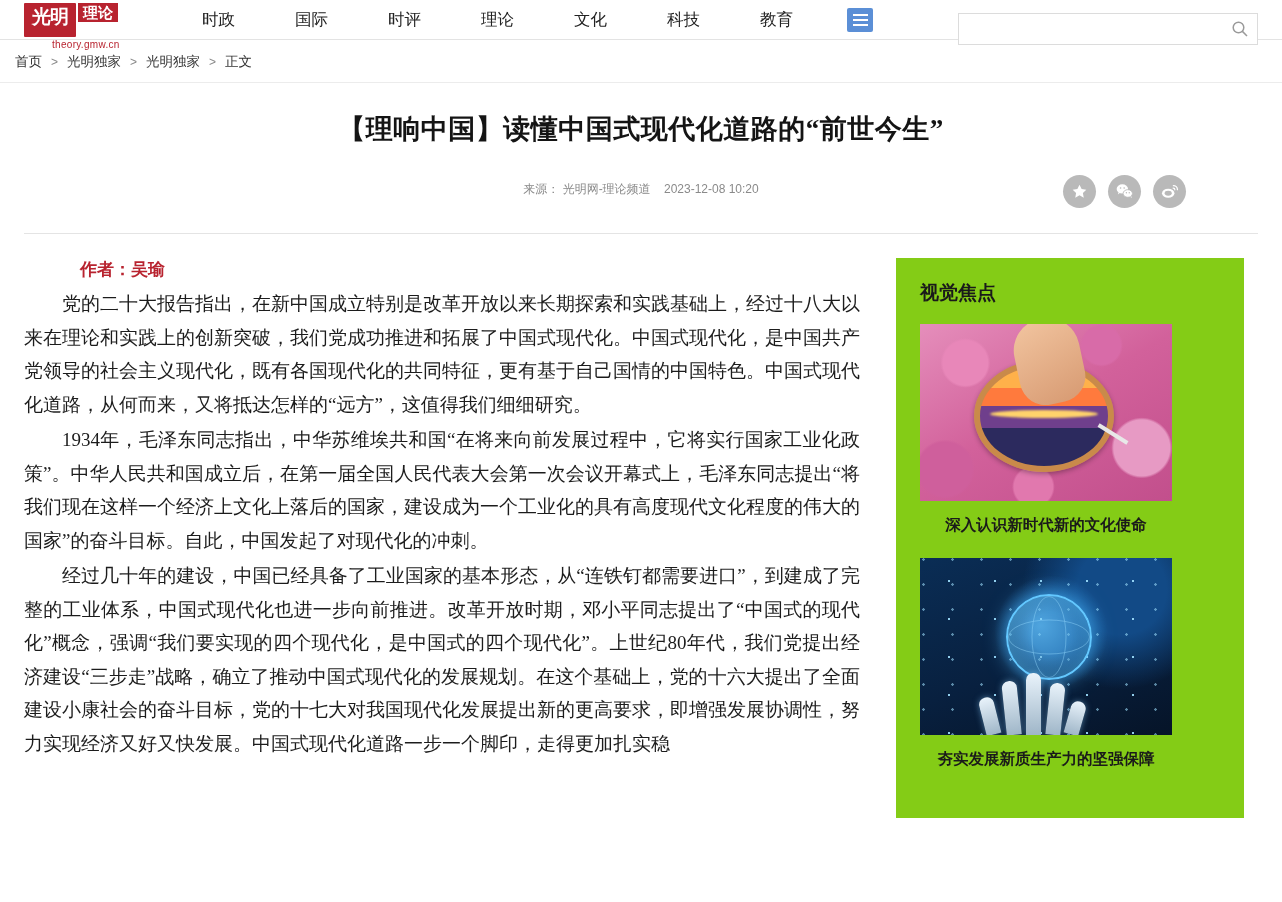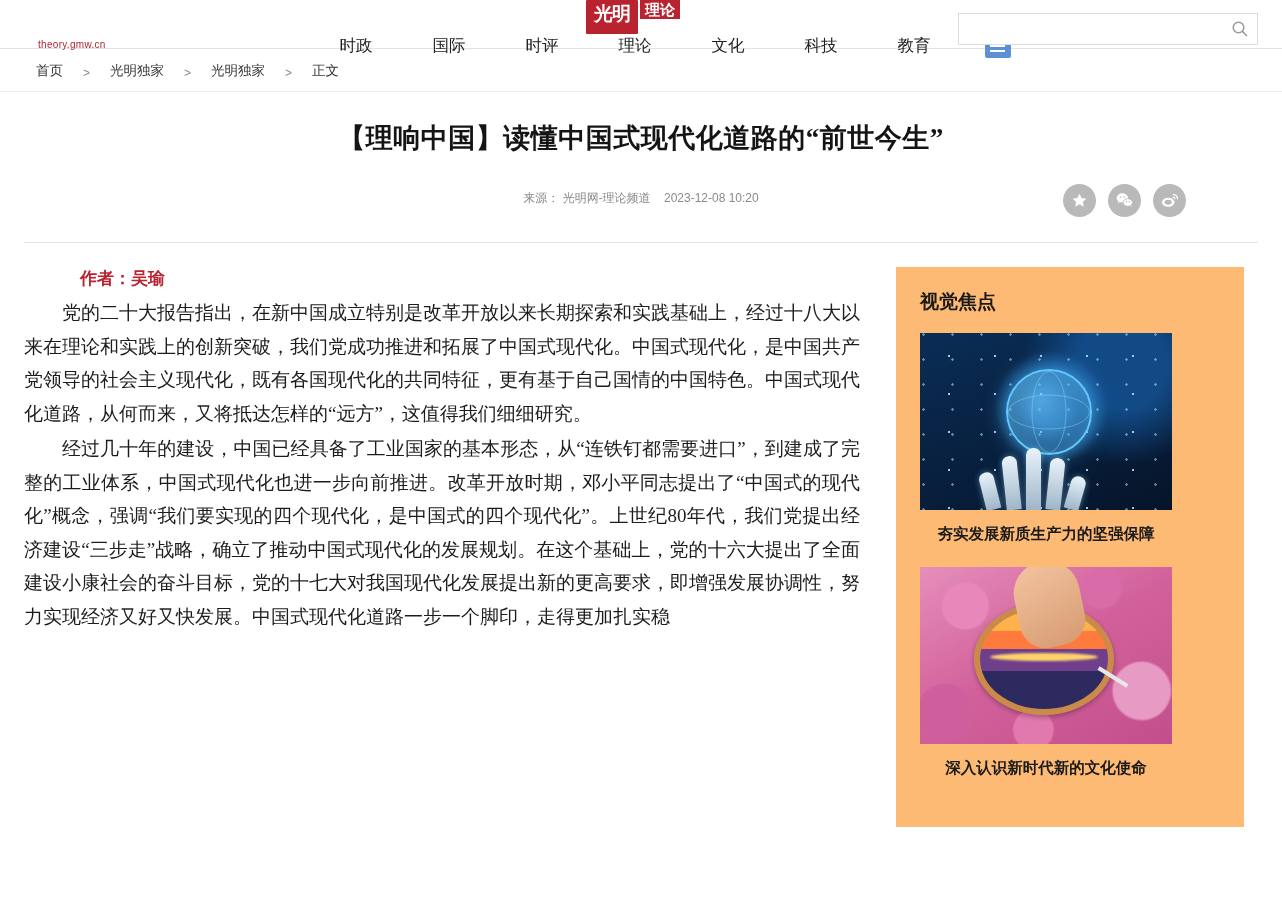--- a/index.html
+++ b/index.html
@@ -8,27 +8,26 @@
     width: 1282px;
     height: 902px;
     background: #ffffff;
     font-family: "Liberation Sans", sans-serif;
     color: #222;
     overflow: hidden;
   }
 
   
   .header {
-    height: 49px;
+    height: 40px;
     border-bottom: 1px solid #e3e3e3;
     display: flex;
     align-items: center;
     padding: 0 24px;
     position: relative;
-    flex-direction: column;
   }
   .logo {
     width: 110px;
     height: 40px;
     display: flex;
     align-items: center;
     gap: 3px;
   }
   .logo-mark {
     width: 52px;
@@ -127,26 +126,26 @@
     height: 100%;
     display: flex;
     align-items: center;
     justify-content: center;
     cursor: pointer;
   }
   .search-btn svg { display: block; }
 
   
   .breadcrumb {
-    padding: 13px 0 11px 36px;
+    padding: 13px 0 11px 15px;
     font-size: 13.5px;
     color: #333;
     display: flex;
-    align-items: flex-end;
-    gap: 20px;
+    align-items: center;
+    gap: 9px;
     border-bottom: 1px solid #ececec;
   }
   .breadcrumb a { color: #333; text-decoration: none; cursor: pointer; }
   .crumb-sep { color: #888; font-size: 12px; }
 
   
   .title-wrap {
     padding: 26px 120px 0 120px;
     text-align: center;
   }
@@ -220,21 +219,21 @@
     color: #1c1c1c;
     margin: 0 0 2px 0;
     text-align: justify;
     text-indent: 2em;
   }
 
   
   .sidebar {
     width: 348px;
     margin-top: 24px;
-    background: #fdba74;
+    background: #84cc16;
     padding: 22px 24px 26px 24px;
   }
   .sidebar-title {
     font-family: "Liberation Serif", serif;
     font-size: 19px;
     font-weight: bold;
     color: #1a1a1a;
     margin: 0 0 18px 0;
   }
   .focus-card { margin-bottom: 22px; }
@@ -359,21 +358,21 @@
 <div class="header">
 
   <div class="logo">
     <div class="logo-row">
       <div class="logo-mark">光明</div>
       <div class="logo-block">
         <div class="logo-sub">理论</div>
       </div>
     </div>
   </div>
-  <div style="position:absolute;left:38px;top:36px;" class="logo-url">theory.gmw.cn</div>
+  <div style="position:absolute;left:52px;top:36px;" class="logo-url">theory.gmw.cn</div>
 
   <div class="nav">
     <div class="nav-item">时政</div>
     <div class="nav-item">国际</div>
     <div class="nav-item">时评</div>
     <div class="nav-item">理论</div>
     <div class="nav-item">文化</div>
     <div class="nav-item">科技</div>
     <div class="nav-item">教育</div>
     <div class="nav-more">
@@ -445,43 +444,44 @@
   </div>
 </div>
 
 <div class="divider"></div>
 
 <div class="content">
 
   <div class="article-col">
     <div class="author">作者：吴瑜</div>
     <p>党的二十大报告指出，在新中国成立特别是改革开放以来长期探索和实践基础上，经过十八大以来在理论和实践上的创新突破，我们党成功推进和拓展了中国式现代化。中国式现代化，是中国共产党领导的社会主义现代化，既有各国现代化的共同特征，更有基于自己国情的中国特色。中国式现代化道路，从何而来，又将抵达怎样的“远方”，这值得我们细细研究。</p>
+    <p>1934年，毛泽东同志指出，中华苏维埃共和国“在将来向前发展过程中，它将实行国家工业化政策”。中华人民共和国成立后，在第一届全国人民代表大会第一次会议开幕式上，毛泽东同志提出“将我们现在这样一个经济上文化上落后的国家，建设成为一个工业化的具有高度现代文化程度的伟大的国家”的奋斗目标。自此，中国发起了对现代化的冲刺。</p>
     <p>经过几十年的建设，中国已经具备了工业国家的基本形态，从“连铁钉都需要进口”，到建成了完整的工业体系，中国式现代化也进一步向前推进。改革开放时期，邓小平同志提出了“中国式的现代化”概念，强调“我们要实现的四个现代化，是中国式的四个现代化”。上世纪80年代，我们党提出经济建设“三步走”战略，确立了推动中国式现代化的发展规划。在这个基础上，党的十六大提出了全面建设小康社会的奋斗目标，党的十七大对我国现代化发展提出新的更高要求，即增强发展协调性，努力实现经济又好又快发展。中国式现代化道路一步一个脚印，走得更加扎实稳</p>
   </div>
 
   <div class="sidebar">
     <div class="sidebar-title">视觉焦点</div>
+
+    <div class="focus-card">
+      <div class="focus-thumb thumb-embroidery">
+        <div class="hoop"></div>
+        <div class="finger"></div>
+        <div class="needle"></div>
+      </div>
+      <div class="focus-caption">深入认识新时代新的文化使命</div>
+    </div>
 
     <div class="focus-card">
       <div class="focus-thumb thumb-tech">
         <div class="dots"></div>
         <div class="globe"></div>
         <div class="robohand">
           <span></span>
           <span></span>
           <span></span>
           <span></span>
           <span></span>
         </div>
       </div>
       <div class="focus-caption">夯实发展新质生产力的坚强保障</div>
     </div>
-
-    <div class="focus-card">
-      <div class="focus-thumb thumb-embroidery">
-        <div class="hoop"></div>
-        <div class="finger"></div>
-        <div class="needle"></div>
-      </div>
-      <div class="focus-caption">深入认识新时代新的文化使命</div>
-    </div>
   </div>
 </div>
 
 </body></html>

